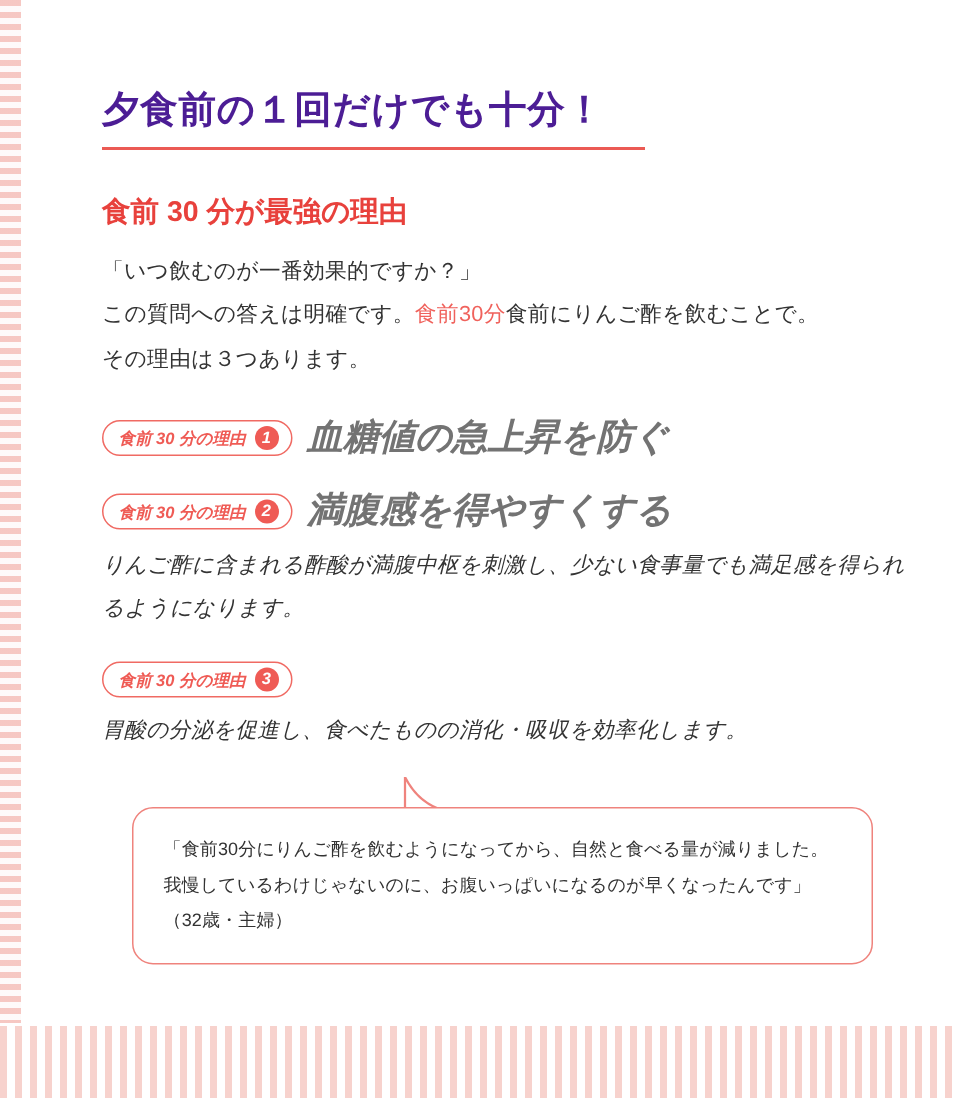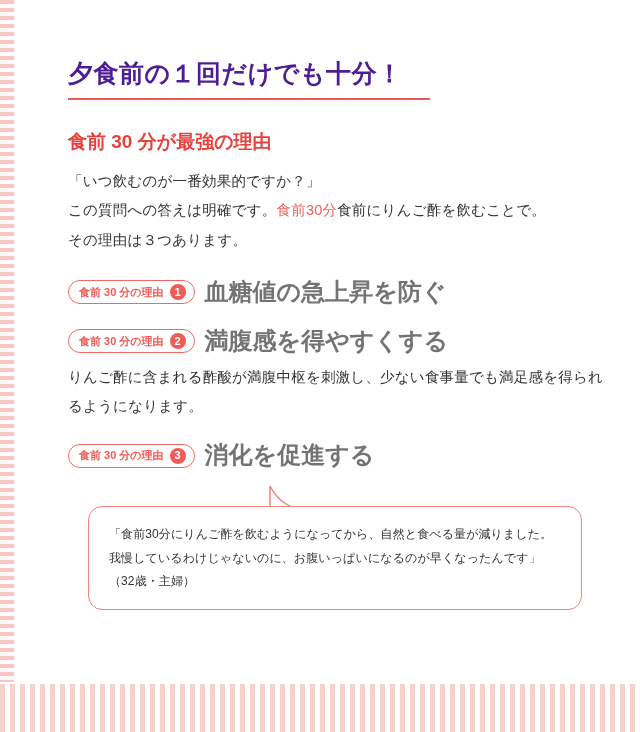--- a/index.html
+++ b/index.html
@@ -114,20 +114,21 @@
     margin: 0;
     letter-spacing: 0.2px;
   }
   .para .hl {
     color: #f0625c;
     margin-top: 44px;
   }
 
   .reasons {
     margin-top: 22px;
+    font-style: italic;
   }
 
   .reason-block {
     margin-bottom: 20px;
   }
   .reason-head {
     display: flex;
     align-items: center;
     gap: 10px;
     margin-bottom: 8px;
@@ -247,22 +248,22 @@
         </div>
         <p class="reason-body">りんご酢に含まれる酢酸が満腹中枢を刺激し、少ない食事量でも満足感を得られるようになります。</p>
       </div>
 
       <div class="reason-block">
         <div class="reason-head">
           <span class="reason-tag">
             <span>食前 30 分の理由</span>
             <span class="reason-num">3</span>
           </span>
-          <span class="reason-title">消化を促進する</span>
         </div>
+        <p class="reason-body">胃酸の分泌を促進し、食べたものの消化・吸収を効率化します。</p>
       </div>
 
     </div>
 
     <div class="quote-wrap">
       <div class="quote-tail">
         <svg width="34" height="24" viewBox="0 0 34 24">
           <path d="M32 23 C20 20, 10 12, 4 0 L4 24 Z" fill="#ffffff" stroke="#ef837d" stroke-width="1.5"></path>
           <rect x="3" y="20" width="32" height="6" fill="#ffffff"></rect>
         </svg>

